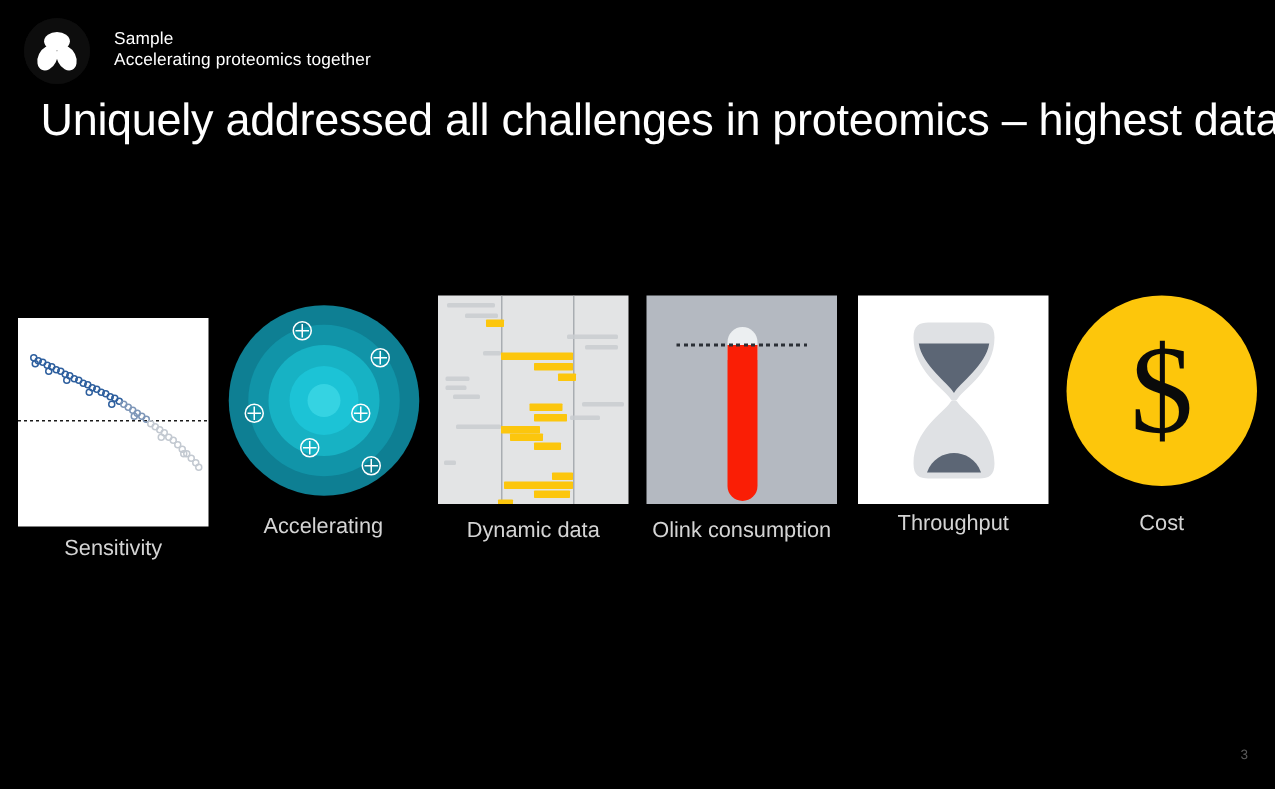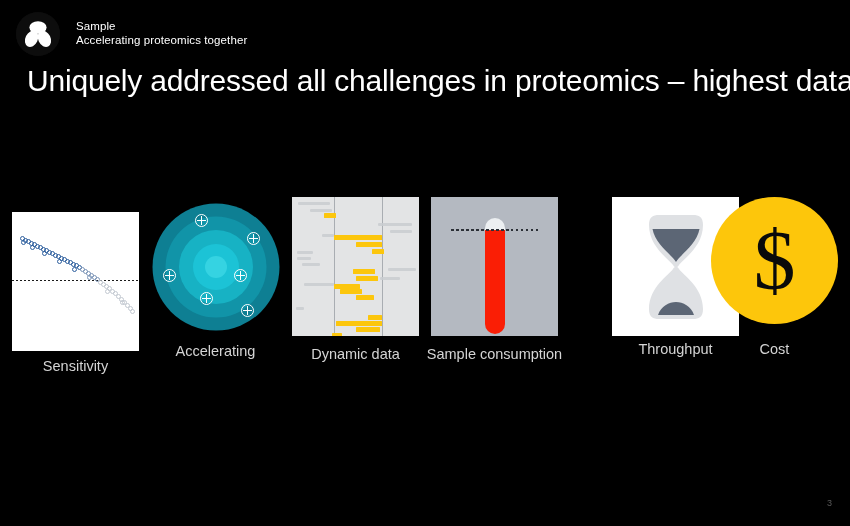--- a/index.html
+++ b/index.html
@@ -222,24 +222,24 @@
       <div class="caption" style="left:-20px;top:149px;width:167px;">Dynamic data</div>
     </div>
 
     <div class="card" style="left:431px;">
       <div class="panel panel-bluegray"></div>
       <div class="tube-wrap">
         <div class="tube-cap"></div>
         <div class="tube-fill"></div>
         <div class="tube-line"></div>
       </div>
-      <div class="caption" style="left:-20px;top:149px;width:167px;">Sample consumption</div>
-    </div>
-
-    <div class="card" style="left:572px;margin-left:40px;">
+      <div class="caption" style="left:-20px;top:149px;width:167px;">Olink consumption</div>
+    </div>
+
+    <div class="card" style="left:572px;">
       <div class="panel panel-white"></div>
       <div class="hourglass">
         <svg width="66" height="108" viewBox="0 0 66 108" aria-hidden="true">
           <path d="M6 12 C6 4 10 2 16 2 L50 2 C56 2 60 4 60 12
                    C60 34 40 46 36 52 C34.6 54 34.6 54 33 54
                    C31.4 54 31.4 54 30 52 C26 46 6 34 6 12 Z" fill="#dfe1e4"></path>
           <path d="M6 96 C6 104 10 106 16 106 L50 106 C56 106 60 104 60 96
                    C60 74 40 62 36 56 C34.6 54 34.6 54 33 54
                    C31.4 54 31.4 54 30 56 C26 62 6 74 6 96 Z" fill="#dfe1e4"></path>
           <path d="M9.5 16 C12 31 29 42 33 49 C37 42 54 31 56.5 16 Z" fill="#5c6675"></path>

